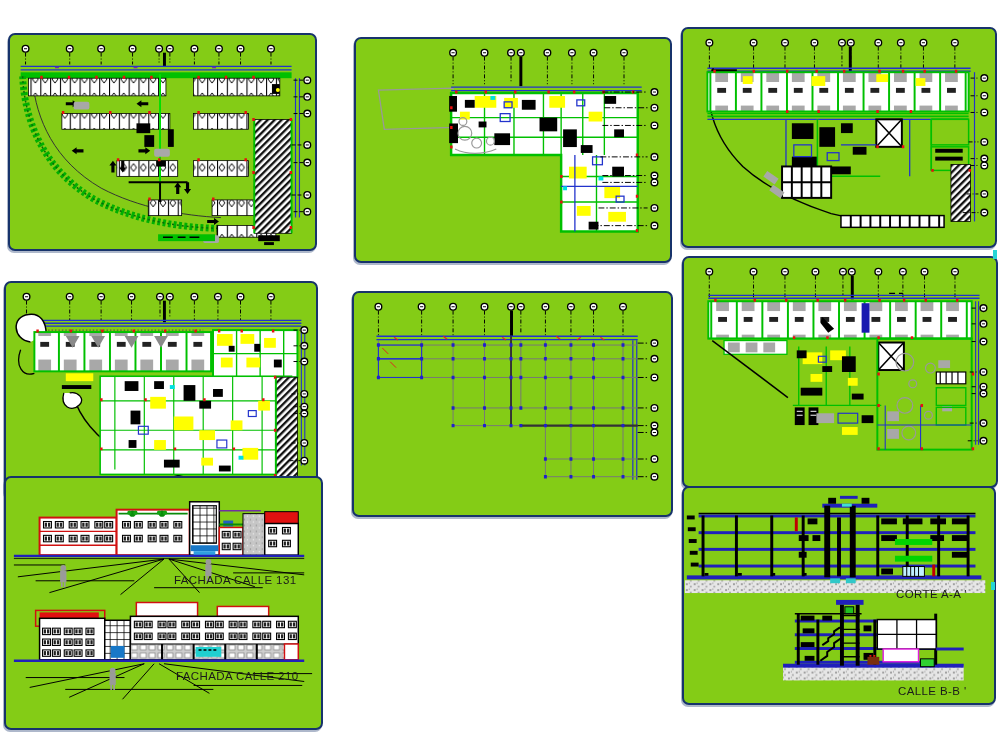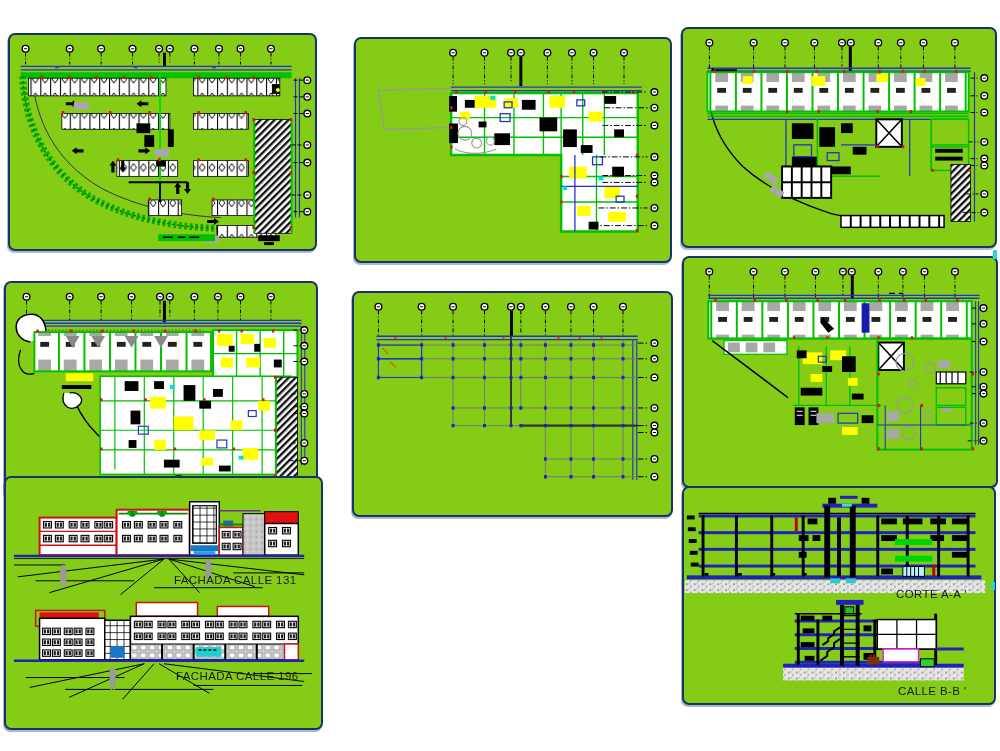--- a/index.html
+++ b/index.html
@@ -710,21 +710,21 @@
     <rect x="282" y="152" width="14" height="16" fill="#fff" stroke="#d01010" stroke-width="1.5"></rect>
     <path d="M8 169H302" stroke="#2020bb" stroke-width="2.5"></path>
     <g stroke="#000" stroke-width="1" fill="none">
       <path d="M140 172L24 196M140 172L64 206M150 172L118 208M155 172L206 202M160 172L302 190"></path>
       <path d="M20 186H120M60 198H210M190 194H300M250 182H310"></path>
     </g>
     <use href="#person" x="108" y="188"></use>
   </g>
 </svg>
 <span class="cap" style="left:168px;top:96px">FACHADA CALLE 131</span>
-<span class="cap" style="left:170px;top:192px">FACHADA CALLE 196</span>
+<span class="cap" style="left:170px;top:192px">FACHADA CALLE 210</span>
 </div>
 
 <div class="panel" style="left:682px;top:486px;width:314px;height:219px">
 <svg viewBox="0 0 314 219">
 
   <g>
     <rect x="0" y="94" width="306" height="13" fill="url(#stipple)"></rect>
     <path d="M14 26H296" stroke="#000" stroke-width="1.5"></path>
     <g fill="#2020bb">
       <rect x="14" y="27" width="282" height="3"></rect>

